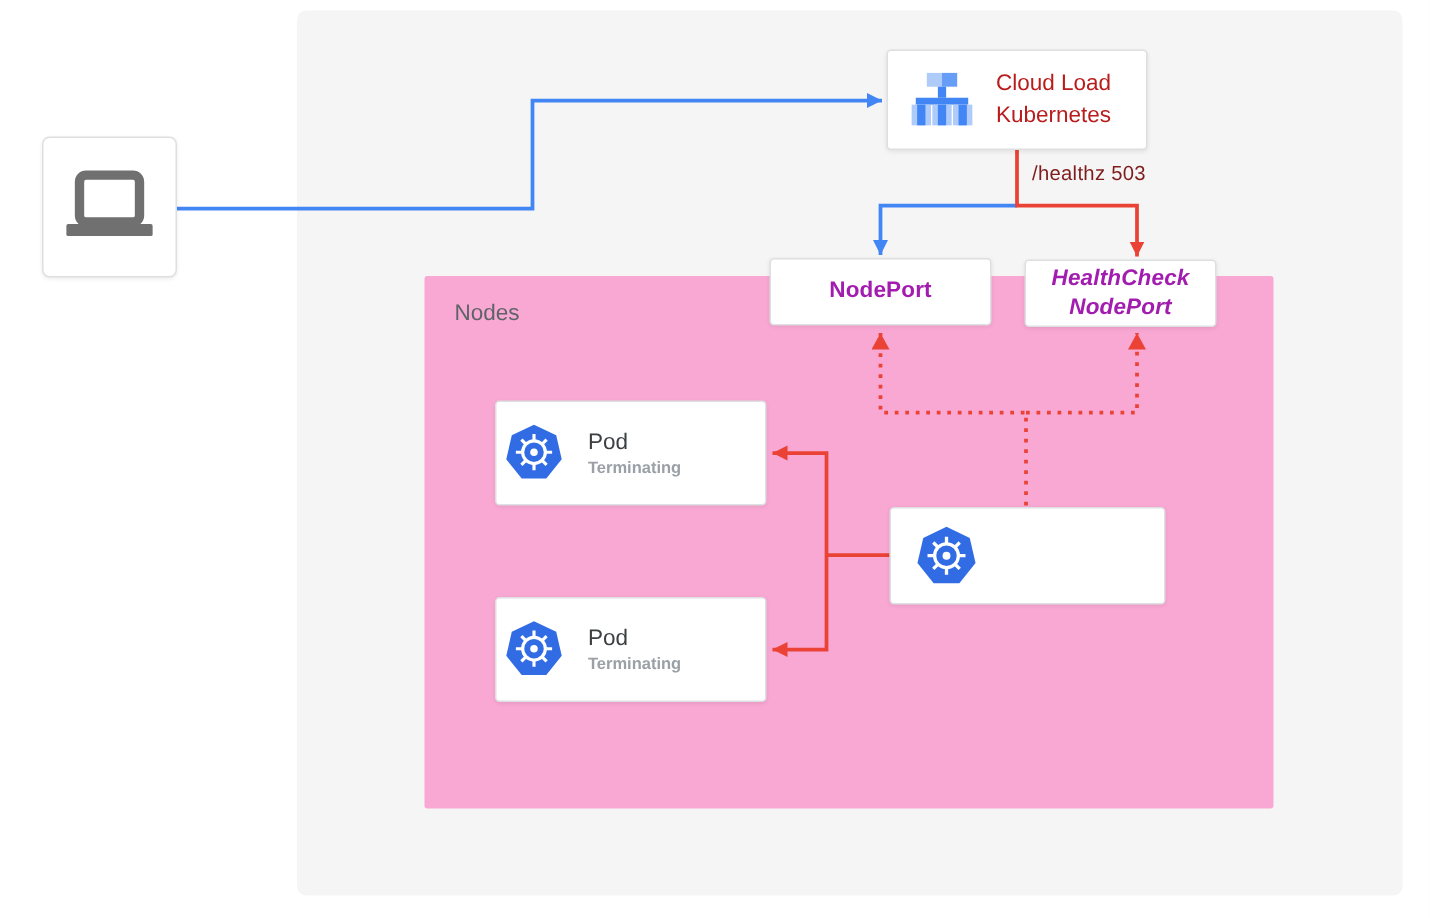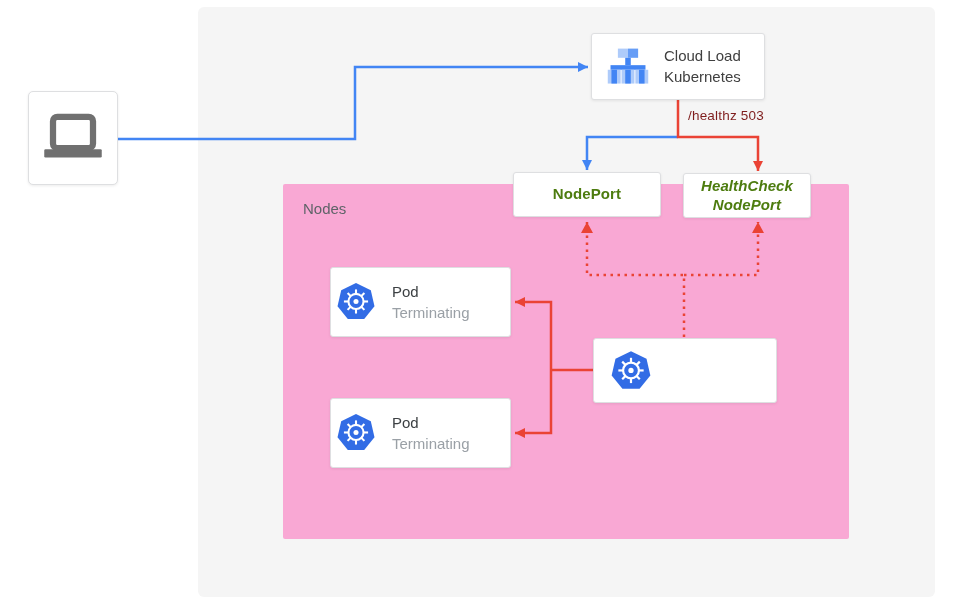--- a/index.html
+++ b/index.html
@@ -55,29 +55,29 @@
   }
   .clb-card {
     left: 591px; top: 33px;
     width: 174px; height: 67px;
     padding-left: 13px;
     gap: 13px;
   }
   .clb-text {
     font-size: 15px;
     line-height: 1.35;
-    color: #404040;
+    color: #b91c1c;
   }
   .port-card {
     justify-content: center;
     text-align: center;
     font-weight: bold;
     font-size: 15px;
     line-height: 1.25;
-    color: #4d7c0f;
+    color: #a21caf;
     letter-spacing: 0.1px;
   }
   .nodeport-card { left: 513px; top: 172px; width: 148px; height: 45px; }
   .healthcheck-card { left: 683px; top: 173px; width: 128px; height: 45px; font-style: italic; }
   .pod-card {
     left: 330px;
     width: 181px; height: 70px;
     padding-left: 4px;
     gap: 15px;
   }
@@ -88,23 +88,24 @@
     width: 184px; height: 65px;
     padding-left: 15px;
     gap: 15px;
   }
   .card-title {
     font-size: 15px;
     line-height: 1.4;
     color: #3C4043;
   }
   .card-subtitle {
-    font-size: 15px;
+    font-size: 11px;
     line-height: 1.4;
     color: #9AA0A6;
+    font-weight: bold;
   }
   .kubeproxy-card .card-title { font-size: 16px; color: #212121; }
   .healthz-label {
     position: absolute;
     left: 688px; top: 108px;
     font-size: 13.5px;
     font-weight: normal;
     color: #7f1d1d;
     letter-spacing: 0.2px;
   }

